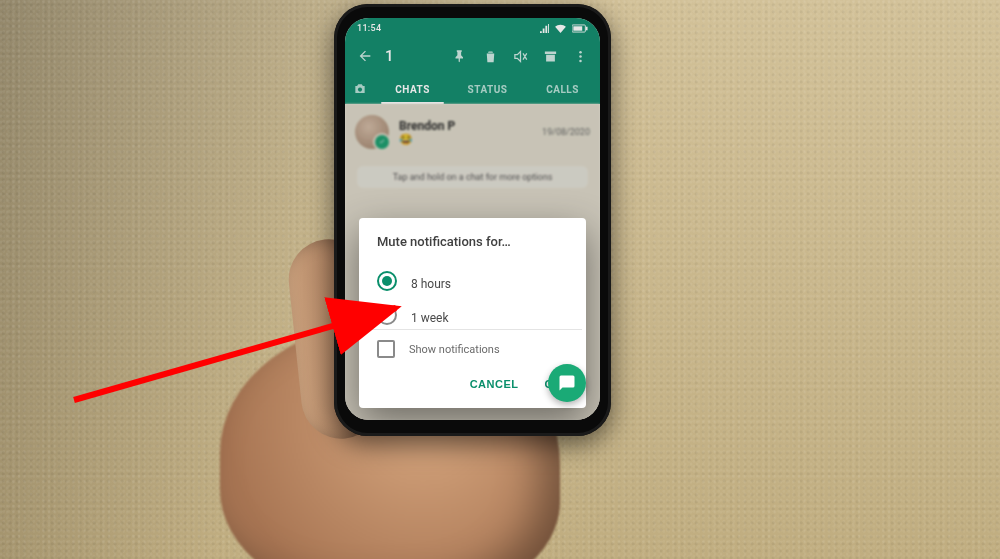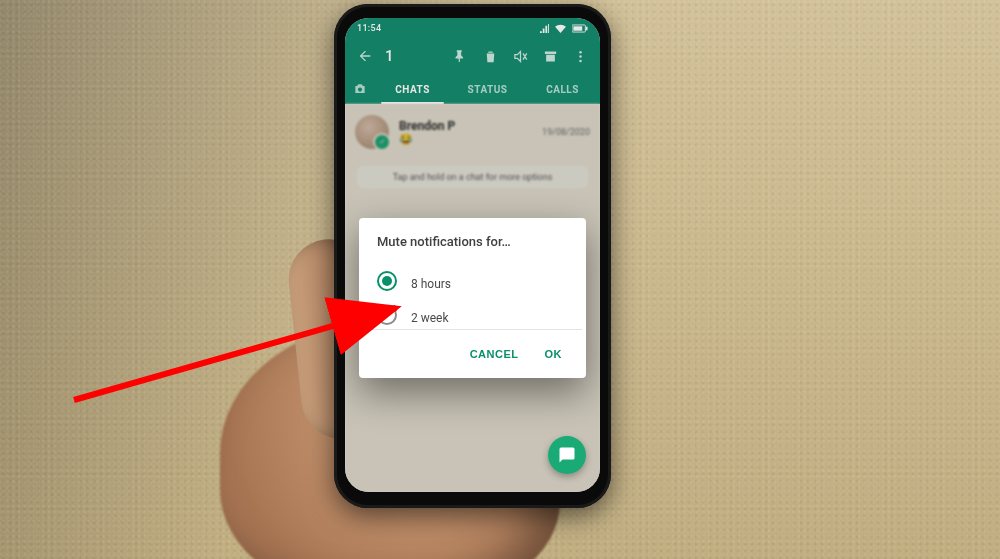--- a/index.html
+++ b/index.html
@@ -11,21 +11,21 @@
       radial-gradient(circle at 45% 70%, rgba(0,0,0,.05) 0 1px, transparent 2px),
       radial-gradient(circle at 78% 25%, rgba(255,255,255,.05) 0 1px, transparent 2px),
       linear-gradient(115deg, rgba(0,0,0,.30), transparent 38%),
       linear-gradient(180deg,#d2c198,#c0ad80);
     background-size:6px 6px,7px 7px,5px 5px,100% 100%,100% 100%;
   }
   
   .hand{position:absolute;left:220px;bottom:-40px;width:340px;height:280px;background:radial-gradient(circle at 60% 35%,#d7a77f,#a87553 72%);border-radius:60% 55% 45% 50%/55% 60% 40% 45%;filter:blur(1px);box-shadow:inset -20px -10px 40px rgba(0,0,0,.35);}
   .thumb{position:absolute;left:295px;bottom:120px;width:80px;height:200px;background:linear-gradient(90deg,#caa07c,#9e6f50);border-radius:40px;transform:rotate(-6deg);box-shadow:inset -8px 0 18px rgba(0,0,0,.3);}
   
-  .phone{position:absolute;left:334px;top:4px;width:277px;height:504px;background:#0a0a0a;border-radius:34px;box-shadow:0 8px 26px rgba(0,0,0,.55), inset 0 0 0 3px #1a1a1a;}
+  .phone{position:absolute;left:334px;top:4px;width:277px;height:432px;background:#0a0a0a;border-radius:34px;box-shadow:0 8px 26px rgba(0,0,0,.55), inset 0 0 0 3px #1a1a1a;}
   .screen{position:absolute;left:11px;top:14px;right:11px;bottom:16px;border-radius:24px;overflow:hidden;background:#e9e3d7;}
   
   .statusbar{height:20px;background:#0e8a6c;color:#fff;display:flex;align-items:center;justify-content:space-between;padding:0 12px;font-size:9px;font-weight:500;letter-spacing:.3px;}
   .status-icons{display:flex;gap:6px;align-items:center;}
   .status-icons svg,.status-icons span{display:block;}
   
   .appheader{height:36px;background:#0e8a6c;display:flex;align-items:center;padding:0 6px;gap:4px;color:#fff;}
   .appheader .hicon{width:28px;height:28px;display:flex;align-items:center;justify-content:center;}
   .appheader .hicon svg{fill:#e6f5f1;opacity:.9;}
   .selcount{font-size:15px;font-weight:500;margin-left:2px;margin-right:auto;}
@@ -174,25 +174,29 @@
 
       <div class="dialog">
         <div class="dtitle">Mute notifications for…</div>
 
         <div class="opt selected">
           <div class="radio"></div>
           <div class="optlabel">8 hours</div>
         </div>
         <div class="opt">
           <div class="radio"></div>
-          <div class="optlabel">2 week</div>
+          <div class="optlabel">1 week</div>
         </div>
 
         <div class="divider"></div>
 
+        <div class="showrow">
+          <div class="cbox"></div>
+          <div class="showlabel">Show notifications</div>
+        </div>
 
         <div class="actions">
           <button class="dlgbtn">CANCEL</button>
           <button class="dlgbtn">OK</button>
         </div>
       </div>
 
       <div class="fab">
         <svg width="18" height="18" viewBox="0 0 24 24">
             <path d="M20 2H4a2 2 0 0 0-2 2v18l4-4h14a2 2 0 0 0 2-2V4a2 2 0 0 0-2-2z"></path>

